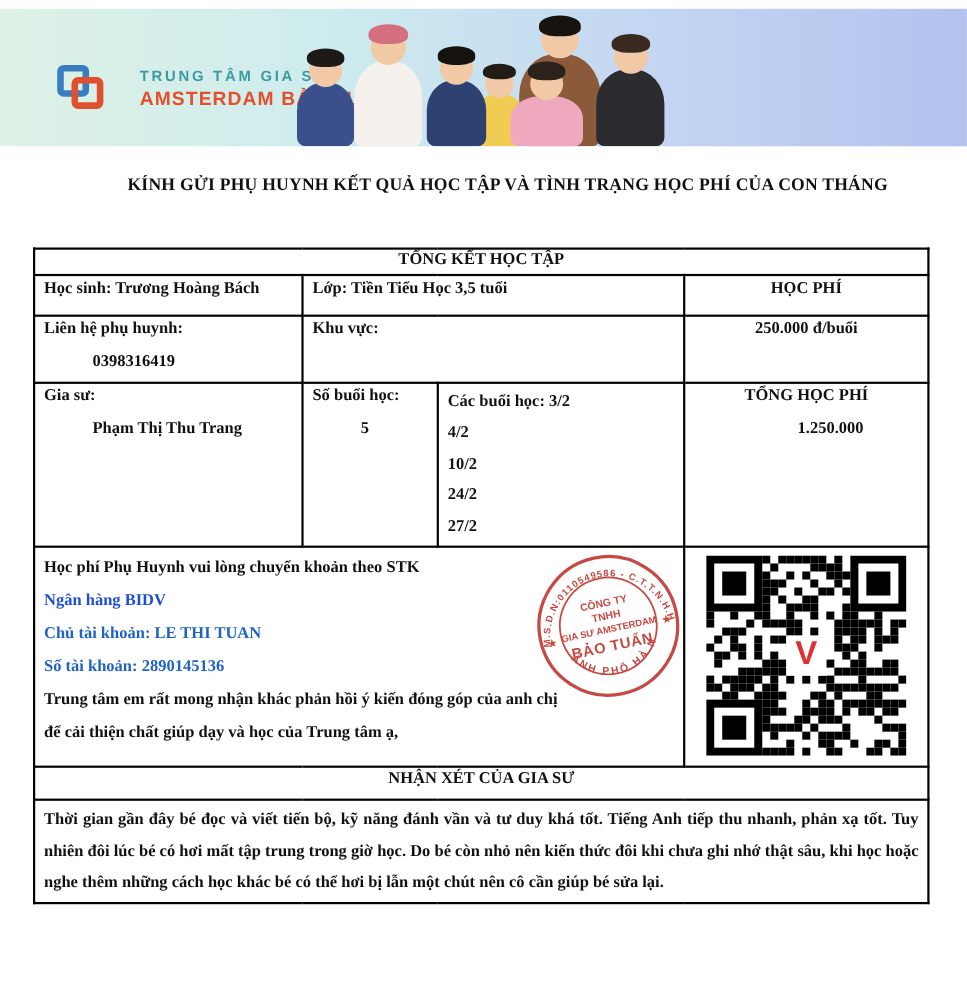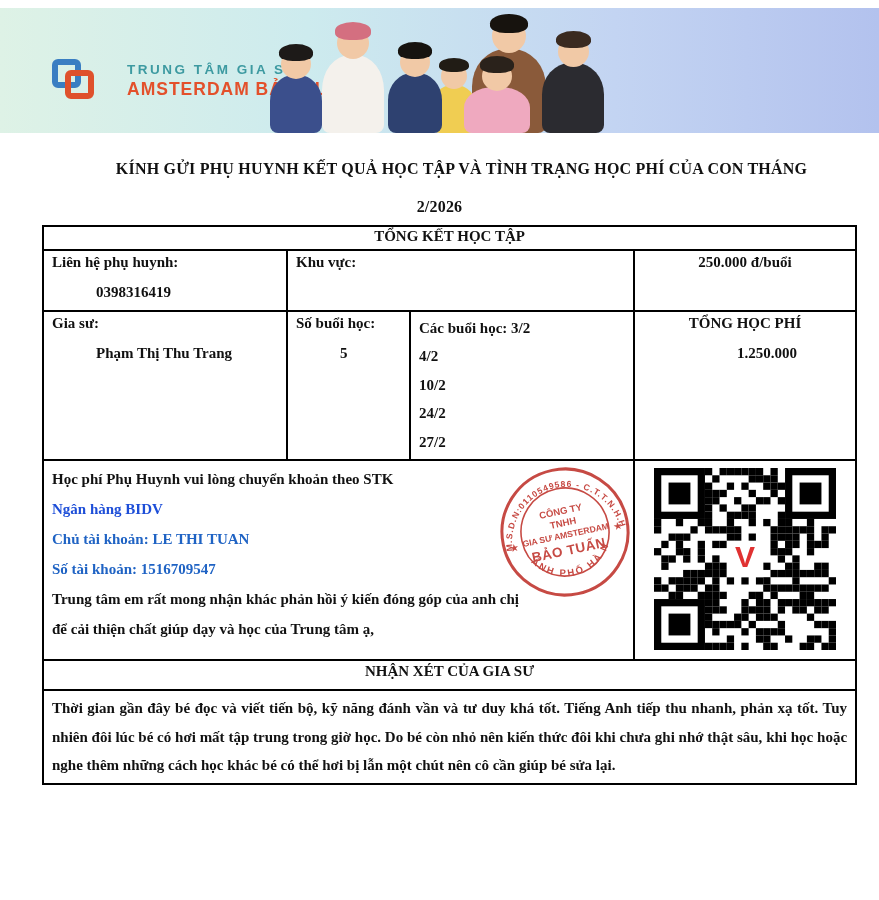--- a/index.html
+++ b/index.html
@@ -22,21 +22,21 @@
   .person{position:absolute;bottom:0;}
   .p-head{position:relative;margin:0 auto;background:#f1c9a6;border-radius:50%;}
   .p-hair{position:absolute;left:-2px;top:-5px;right:-2px;height:55%;border-radius:50% 50% 40% 40%;}
   .p-body{margin:-4px auto 0;border-radius:45% 45% 8px 8px;}
   
   .doc-title{position:absolute;left:0;width:879px;text-align:center;font-weight:bold;
              font-size:16px;letter-spacing:.2px;}
   .doc-title.l1{top:160px;padding-left:22px;}
   .doc-title.l2{top:198px;}
   
-  table.report{position:absolute;left:42px;top:225px;width:813px;border-collapse:collapse;
+  table.report{position:absolute;left:30px;top:225px;width:813px;border-collapse:collapse;
                table-layout:fixed;font-size:15px;}
   table.report td{border:2px solid #000;vertical-align:top;padding:3px 8px;font-weight:bold;}
   td.center{text-align:center;}
   tr.rA td{height:20px;padding:1px;}
   tr.rB td{height:29px;}
   tr.rC td{height:53px;}
   tr.rD td{height:138px;}
   tr.rE td{height:192px;}
   tr.rF td{height:24px;padding:2px;text-align:center;}
   tr.rG td{height:80px;}
@@ -111,33 +111,37 @@
         <div class="logo-sq orange"></div>
       </div>
       <div class="logo-text">
         <span class="logo-line1">TRUNG TÂM GIA SƯ</span>
         <span class="logo-line2">AMSTERDAM BẢO TUẤN</span>
       </div>
     </div>
   </div>
 
   <div class="doc-title l1">KÍNH GỬI PHỤ HUYNH KẾT QUẢ HỌC TẬP VÀ TÌNH TRẠNG HỌC PHÍ CỦA CON THÁNG</div>
-  <div class="doc-title l2">2/2026</div>
 
   <table class="report">
     <colgroup>
         <col style="width:244px">
         <col style="width:123px">
         <col style="width:224px">
         <col style="width:222px">
       </colgroup>
     <tbody>
         <tr class="rA">
       <td colspan="4" class="center">TỔNG KẾT HỌC TẬP</td>
     </tr>
+    <tr class="rB">
+      <td>Học sinh: Trương Hoàng Bách</td>
+      <td colspan="2">Lớp: Tiền Tiểu Học 3,5 tuổi</td>
+      <td class="center">HỌC PHÍ</td>
+    </tr>
     <tr class="rC">
       <td>
         <div>Liên hệ phụ huynh:</div>
         <div class="gap-line">0398316419</div>
       </td>
       <td colspan="2">Khu vực:</td>
       <td class="center">250.000 đ/buổi</td>
     </tr>
     <tr class="rD">
       <td>
@@ -158,21 +162,21 @@
       <td class="center">
         <div>TỔNG HỌC PHÍ</div>
         <div class="gap-line">1.250.000</div>
       </td>
     </tr>
     <tr class="rE">
       <td colspan="3" class="payment-cell">
         <div class="pay-line">Học phí Phụ Huynh vui lòng chuyển khoản theo STK</div>
         <div class="pay-line pay-blue" style="color:#1d4ed8">Ngân hàng BIDV</div>
         <div class="pay-line pay-blue" style="color:#1f63c4">Chủ tài khoản: LE THI TUAN</div>
-        <div class="pay-line pay-blue" style="color:#1f63c4">Số tài khoản: 1516709547</div>
+        <div class="pay-line pay-blue" style="color:#1f63c4">Số tài khoản: 2890145136</div>
         <div class="pay-line">Trung tâm em rất mong nhận khác phản hồi ý kiến đóng góp của anh chị</div>
         <div class="pay-line">để cải thiện chất giúp dạy và học của Trung tâm ạ,</div>
 
         <svg class="stamp" viewBox="0 0 136 136">
           <g fill="none" stroke="#c4413a">
             <circle cx="68" cy="68" r="63" stroke-width="3"></circle>
             <circle cx="68" cy="68" r="44" stroke-width="1.6"></circle>
           </g>
           <defs>
             <path id="arcTop" d="M 16 96 A 55 55 0 1 1 120 96"></path>

